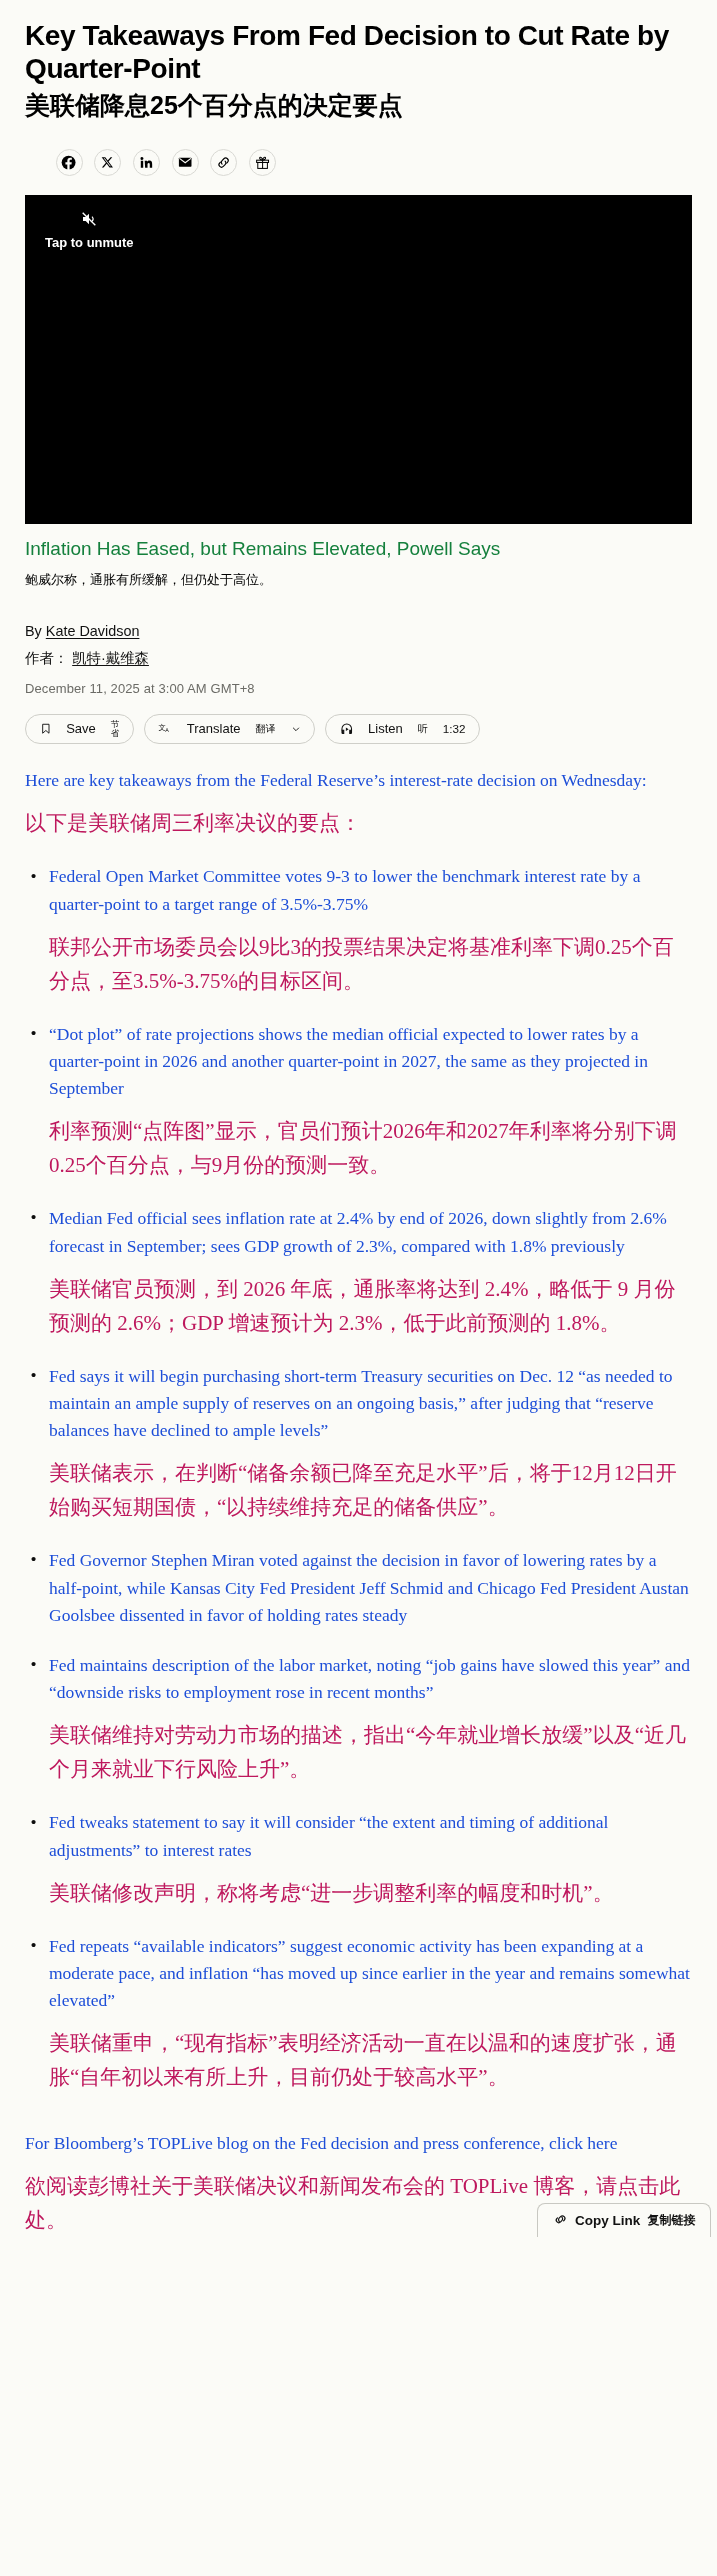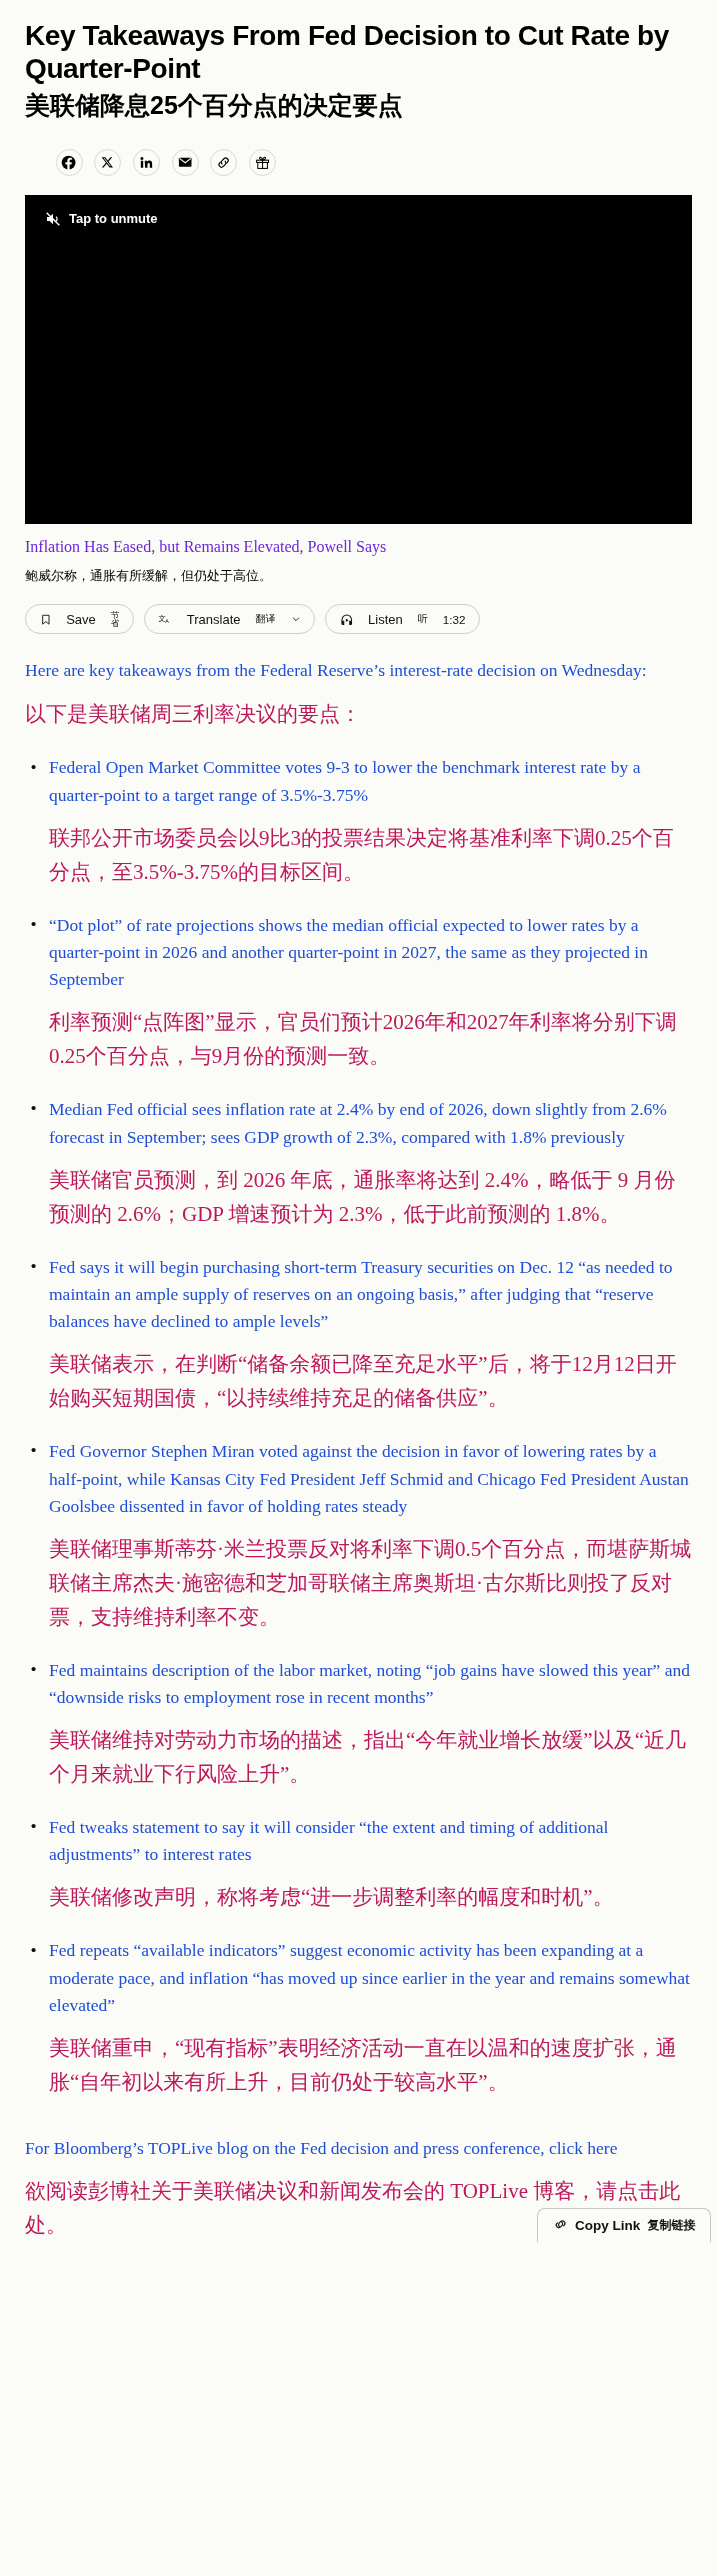--- a/index.html
+++ b/index.html
@@ -70,29 +70,30 @@
     overflow: hidden;
   }
   .unmute {
     position: absolute;
     left: 20px; top: 16px;
     display: flex; align-items: center; gap: 8px;
     color: #fff;
     font-size: 13px;
     font-weight: 600;
     cursor: pointer;
+    flex-direction: column;
   }
   .unmute svg { display:block; }
 
   
   .caption-en {
-    font-family: Liberation Serif, serif;
-    font-size: 16px;
+    font-family: Liberation Sans, sans-serif;
+    font-size: 19px;
     line-height: 1.5;
-    color: #6d28d9;
+    color: #15803d;
     margin: 11.7px 0 0 0;
   }
   .caption-zh {
     font-family: "Liberation Sans", sans-serif;
     font-size: 13px;
     line-height: 1.6;
     color: #000000;
     margin: 6.3px 0 0 0;
   }
 
@@ -296,20 +297,25 @@
             <path d="M16.5 8.5a5 5 0 010 7" stroke="#fff" stroke-width="1.8" fill="none"></path>
           </svg>
       </span>
       <span>Tap to unmute</span>
     </div>
   </div>
 
   <div class="caption-en">Inflation Has Eased, but Remains Elevated, Powell Says</div>
   <div class="caption-zh">鲍威尔称，通胀有所缓解，但仍处于高位。</div>
 
+  <div class="byline">
+    <div class="by-en"><span>By </span><a href="#">Kate Davidson</a></div>
+    <div class="by-zh"><span>作者：</span> <a href="#">凯特·戴维森</a></div>
+    <div class="timestamp">December 11, 2025 at 3:00 AM GMT+8</div>
+  </div>
 
   <div class="action-bar">
     <div class="pill">
       <span>
         <svg width="11.7" height="13.5" viewBox="0 0 24 24" fill="none" stroke="#111" stroke-width="1.9">
             <path d="M5.5 2.8h13v18.4L12 15.6l-6.5 5.6z"></path>
           </svg>
       </span>
       <span>Save</span>
       <span class="zh-stack">
@@ -365,21 +371,20 @@
       <li>
         <div class="p-en">Median Fed official sees inflation rate at 2.4% by end of 2026, down slightly from 2.6% forecast in September; sees GDP growth of 2.3%, compared with 1.8% previously</div>
         <div class="p-zh">美联储官员预测，到 2026 年底，通胀率将达到 2.4%，略低于 9 月份预测的 2.6%；GDP 增速预计为 2.3%，低于此前预测的 1.8%。</div>
       </li>
       <li>
         <div class="p-en">Fed says it will begin purchasing short-term Treasury securities on Dec. 12 “as needed to maintain an ample supply of reserves on an ongoing basis,” after judging that “reserve balances have declined to ample levels”</div>
         <div class="p-zh">美联储表示，在判断“储备余额已降至充足水平”后，将于12月12日开始购买短期国债，“以持续维持充足的储备供应”。</div>
       </li>
       <li>
         <div class="p-en">Fed Governor Stephen Miran voted against the decision in favor of lowering rates by a half-point, while Kansas City Fed President Jeff Schmid and Chicago Fed President Austan Goolsbee dissented in favor of holding rates steady</div>
-        <div class="p-zh">美联储理事斯蒂芬·米兰投票反对将利率下调0.5个百分点，而堪萨斯城联储主席杰夫·施密德和芝加哥联储主席奥斯坦·古尔斯比则投了反对票，支持维持利率不变。</div>
       </li>
       <li>
         <div class="p-en">Fed maintains description of the labor market, noting “job gains have slowed this year” and “downside risks to employment rose in recent months”</div>
         <div class="p-zh">美联储维持对劳动力市场的描述，指出“今年就业增长放缓”以及“近几个月来就业下行风险上升”。</div>
       </li>
       <li>
         <div class="p-en">Fed tweaks statement to say it will consider “the extent and timing of additional adjustments” to interest rates</div>
         <div class="p-zh">美联储修改声明，称将考虑“进一步调整利率的幅度和时机”。</div>
       </li>
       <li>

